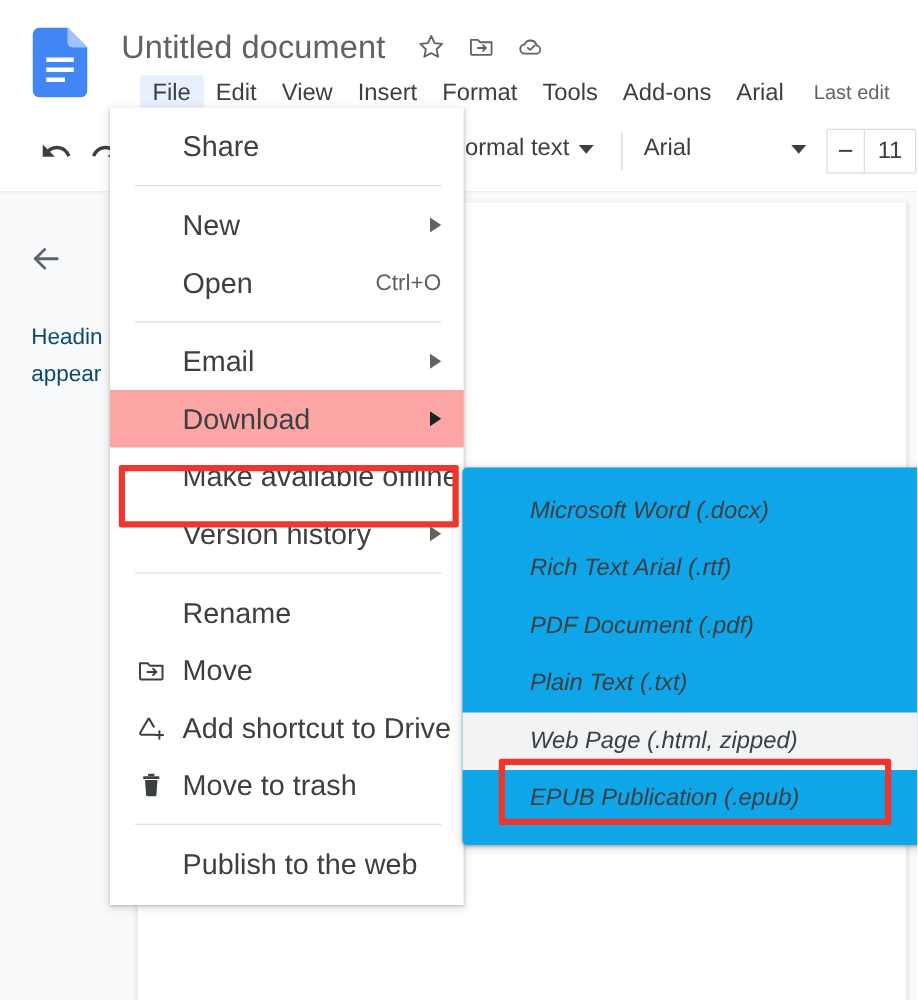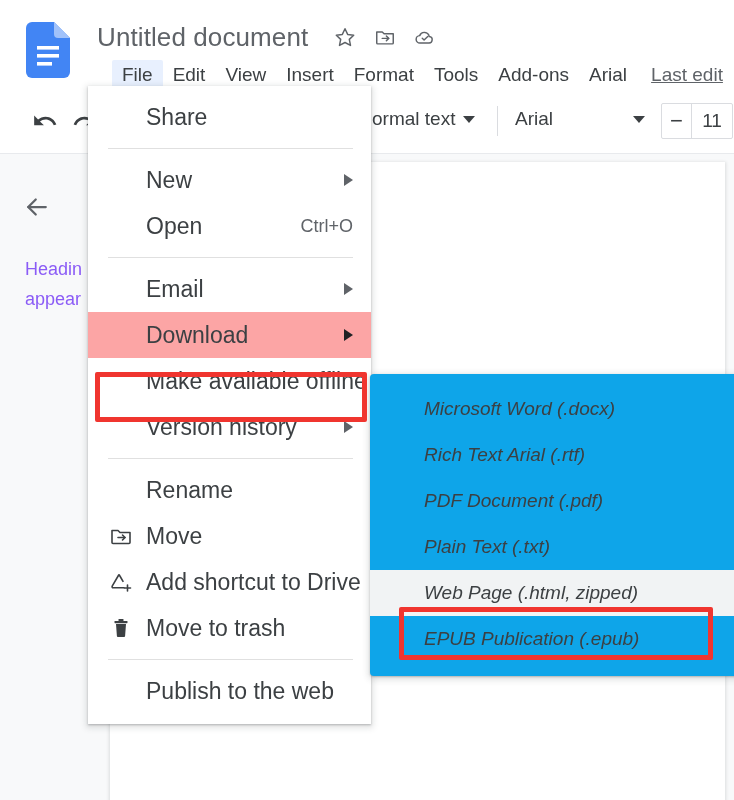--- a/index.html
+++ b/index.html
@@ -78,23 +78,22 @@
     padding: 4px 10px;
     white-space: nowrap;
     cursor: pointer;
     border-radius: 2px;
   }
   .menu-item.active {
     background: #e8f0fe;
   }
 
   .lastedit {
-    font-size: 19px;
+    font-size: 16px;
     color: #5f6368;
-    text-decoration: underline;
     margin-left: 14px;
     white-space: nowrap;
     cursor: pointer;
   }
 
   
   .toolbar {
     position: absolute;
     left: 0; top: 92px;
     width: 734px;
@@ -186,21 +185,21 @@
     width: 30px; height: 30px;
     cursor: pointer;
   }
 
   .outline-empty {
     position: absolute;
     left: 25px; top: 100px;
     width: 70px;
     font-size: 18px;
     line-height: 30px;
-    color: #8b5cf6;
+    color: #0c4a6e;
     overflow: hidden;
     white-space: nowrap;
   }
 
   
   .page-sheet {
     position: absolute;
     left: 110px; top: 8px;
     width: 615px;
     height: 660px;

